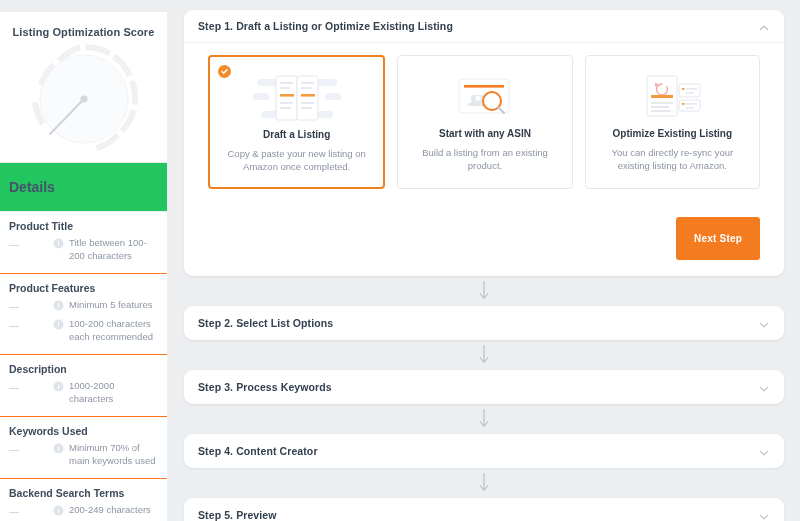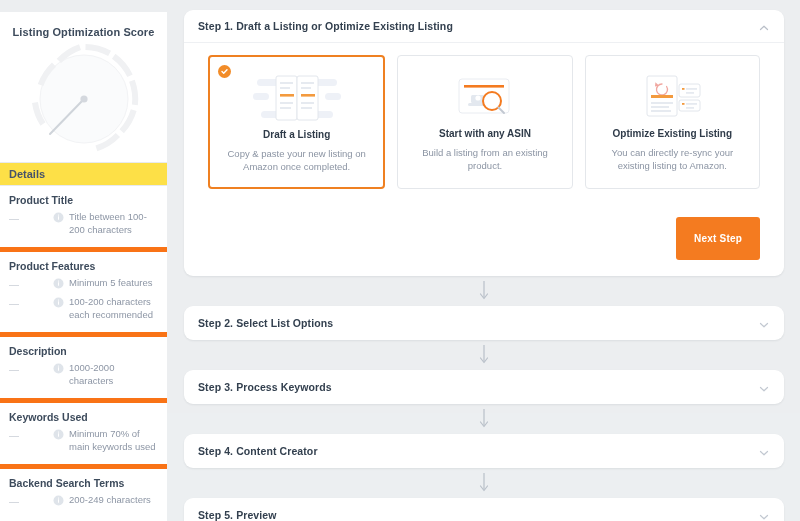--- a/index.html
+++ b/index.html
@@ -24,29 +24,29 @@
     font-weight: bold;
     color: #3d4b5c;
     padding: 14px 6px 2px 6px;
     letter-spacing: .1px;
   }
   .gauge-wrap {
     height: 122px;
     display: flex; align-items: center; justify-content: center;
   }
   .details-bar {
-    background: #fde047;
+    background: #22c55e;
     border-top: 1px solid #e7eaee;
     border-bottom: 1px solid #e7eaee;
-    font-size: 11px;
+    font-size: 14px;
     font-weight: bold;
     color: #46536a;
-    padding: 5px 9px;
-  }
-  .detail-group { padding: 8px 9px 6px 9px; border-bottom: 5px solid #f97316; }
+    padding: 16px 9px;
+  }
+  .detail-group { padding: 8px 9px 6px 9px; border-bottom: 1px solid #f97316; }
   .detail-group:last-child { border-bottom: none; }
   .detail-title {
     font-size: 10.5px; font-weight: bold; color: #3d4b5c;
     margin-bottom: 5px;
   }
   .detail-row {
     display: flex; align-items: flex-start;
     margin-bottom: 5px;
   }
   .dash {

